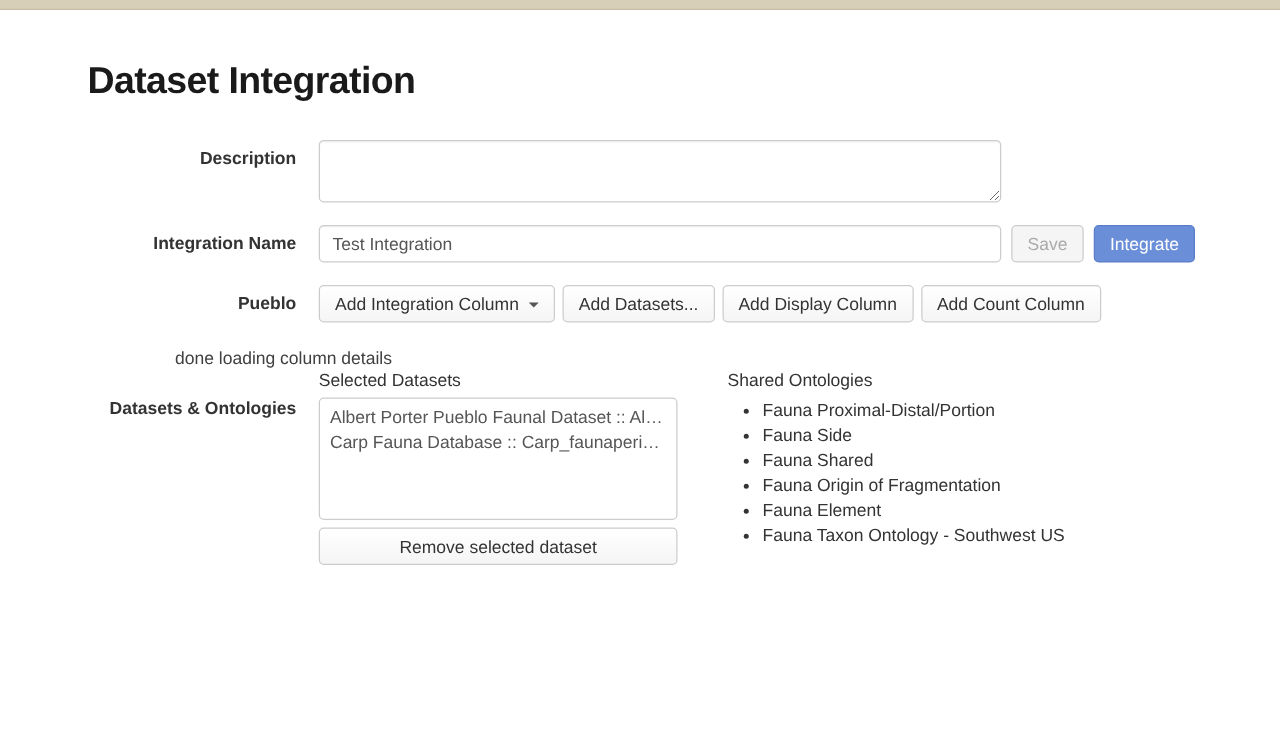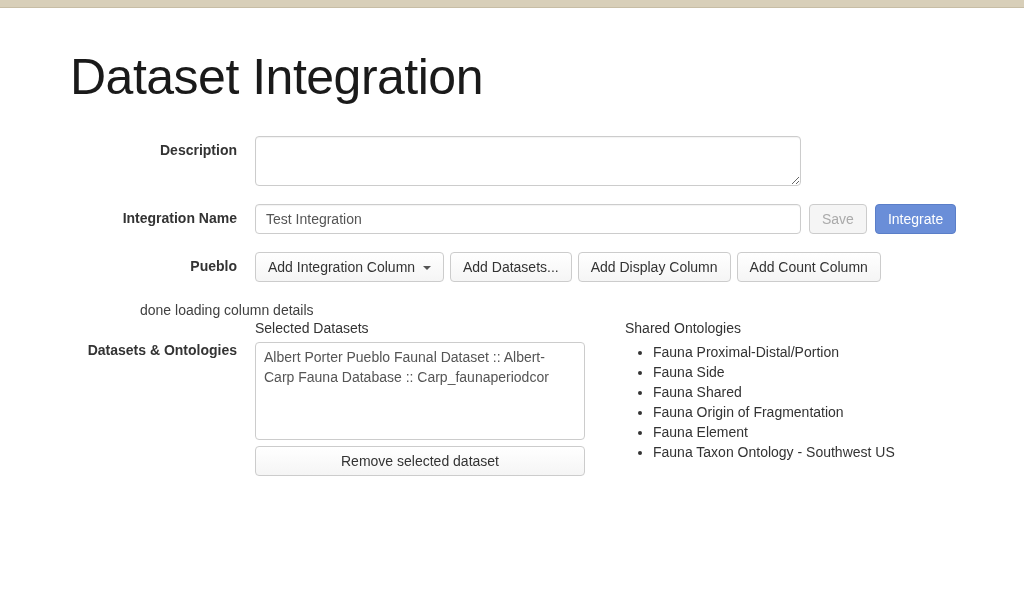--- a/index.html
+++ b/index.html
@@ -18,22 +18,22 @@
     }
     .top-strip {
       height: 8px;
       background: #d8cfb9;
       border-bottom: 1px solid #c7bda5;
     }
     .container {
       padding: 40px 70px 20px 70px;
     }
     h1 {
-      font-size: 50px;
-      font-weight: 400;
+      font-size: 30px;
+      font-weight: 700;
       color: #1a1a1a;
       margin-bottom: 30px;
       letter-spacing: -0.5px;
     }
     .form-row {
       display: flex;
       align-items: flex-start;
       margin-bottom: 18px;
     }
     .form-label {
@@ -115,21 +115,21 @@
     }
     .section-label {
       font-weight: 700;
     }
     .datasets-section {
       display: flex;
       gap: 20px;
       flex: 1;
     }
     .datasets-col {
-      width: 330px;
+      width: 287px;
     }
     .ontologies-col {
       flex: 1;
       padding-left: 20px;
     }
     .col-header {
       font-size: 14px;
       color: #333;
       margin-bottom: 6px;
       font-weight: 400;

